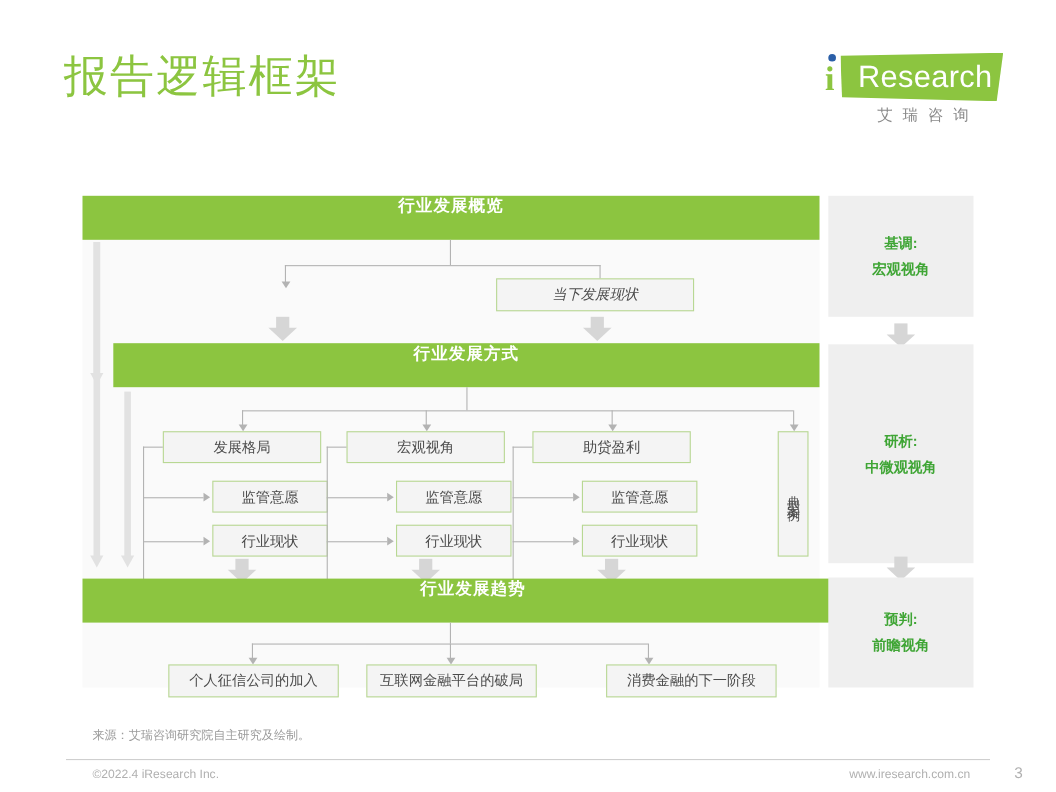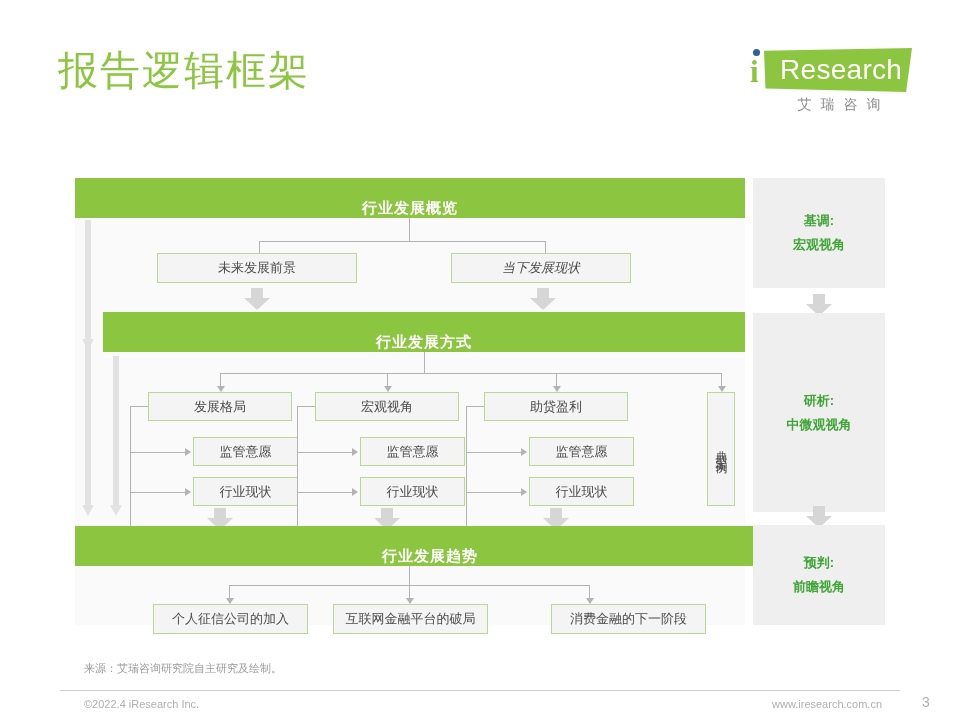--- a/index.html
+++ b/index.html
@@ -57,21 +57,21 @@
     position:absolute;left:0;top:0;width:670px;height:447px;
     background:#fafafa;
   }
   .right-panel{position:absolute;left:678px;top:0;width:132px;height:447px;}
 
   
   .band{
     position:absolute;left:0;width:670px;height:40px;
     background:#8cc540;
     color:#ffffff;font-size:15px;font-weight:700;
-    display:flex;align-items:flex-end;justify-content:center;
+    display:flex;align-items:flex-start;justify-content:center;
     letter-spacing:1px;
   }
   .band-1{top:0;}
   .band-2{left:28px;width:642px;top:134px;}
   .band-3{top:348px;padding-left:20px;}
 
   
   .box{
     position:absolute;
     background:#f4f4f4;
@@ -179,23 +179,20 @@
     <span>行业发展概览</span>
   </div>
 
   <div class="ln v" style="left:334px;top:40px;height:23px;"></div>
   <div class="ln h" style="left:184px;top:63px;width:287px;"></div>
   <div class="ln v" style="left:184px;top:63px;height:16px;"></div>
   <div class="arrowhead-d" style="left:181px;top:78px;"></div>
   <div class="ln v" style="left:470px;top:63px;height:16px;"></div>
   <div class="arrowhead-d" style="left:467px;top:78px;"></div>
 
-  <div class="box" style="left:82px;top:75px;width:200px;height:30px;">
-    <span>未来发展前景</span>
-  </div>
   <div class="box" style="left:376px;top:75px;width:180px;height:30px;font-style:italic;">
     <span>当下发展现状</span>
   </div>
 
   <div class="fat-arrow" style="left:169px;top:110px;">
       <i></i>
       <b></b>
     </div>
   <div class="fat-arrow" style="left:455px;top:110px;">
       <i></i>

